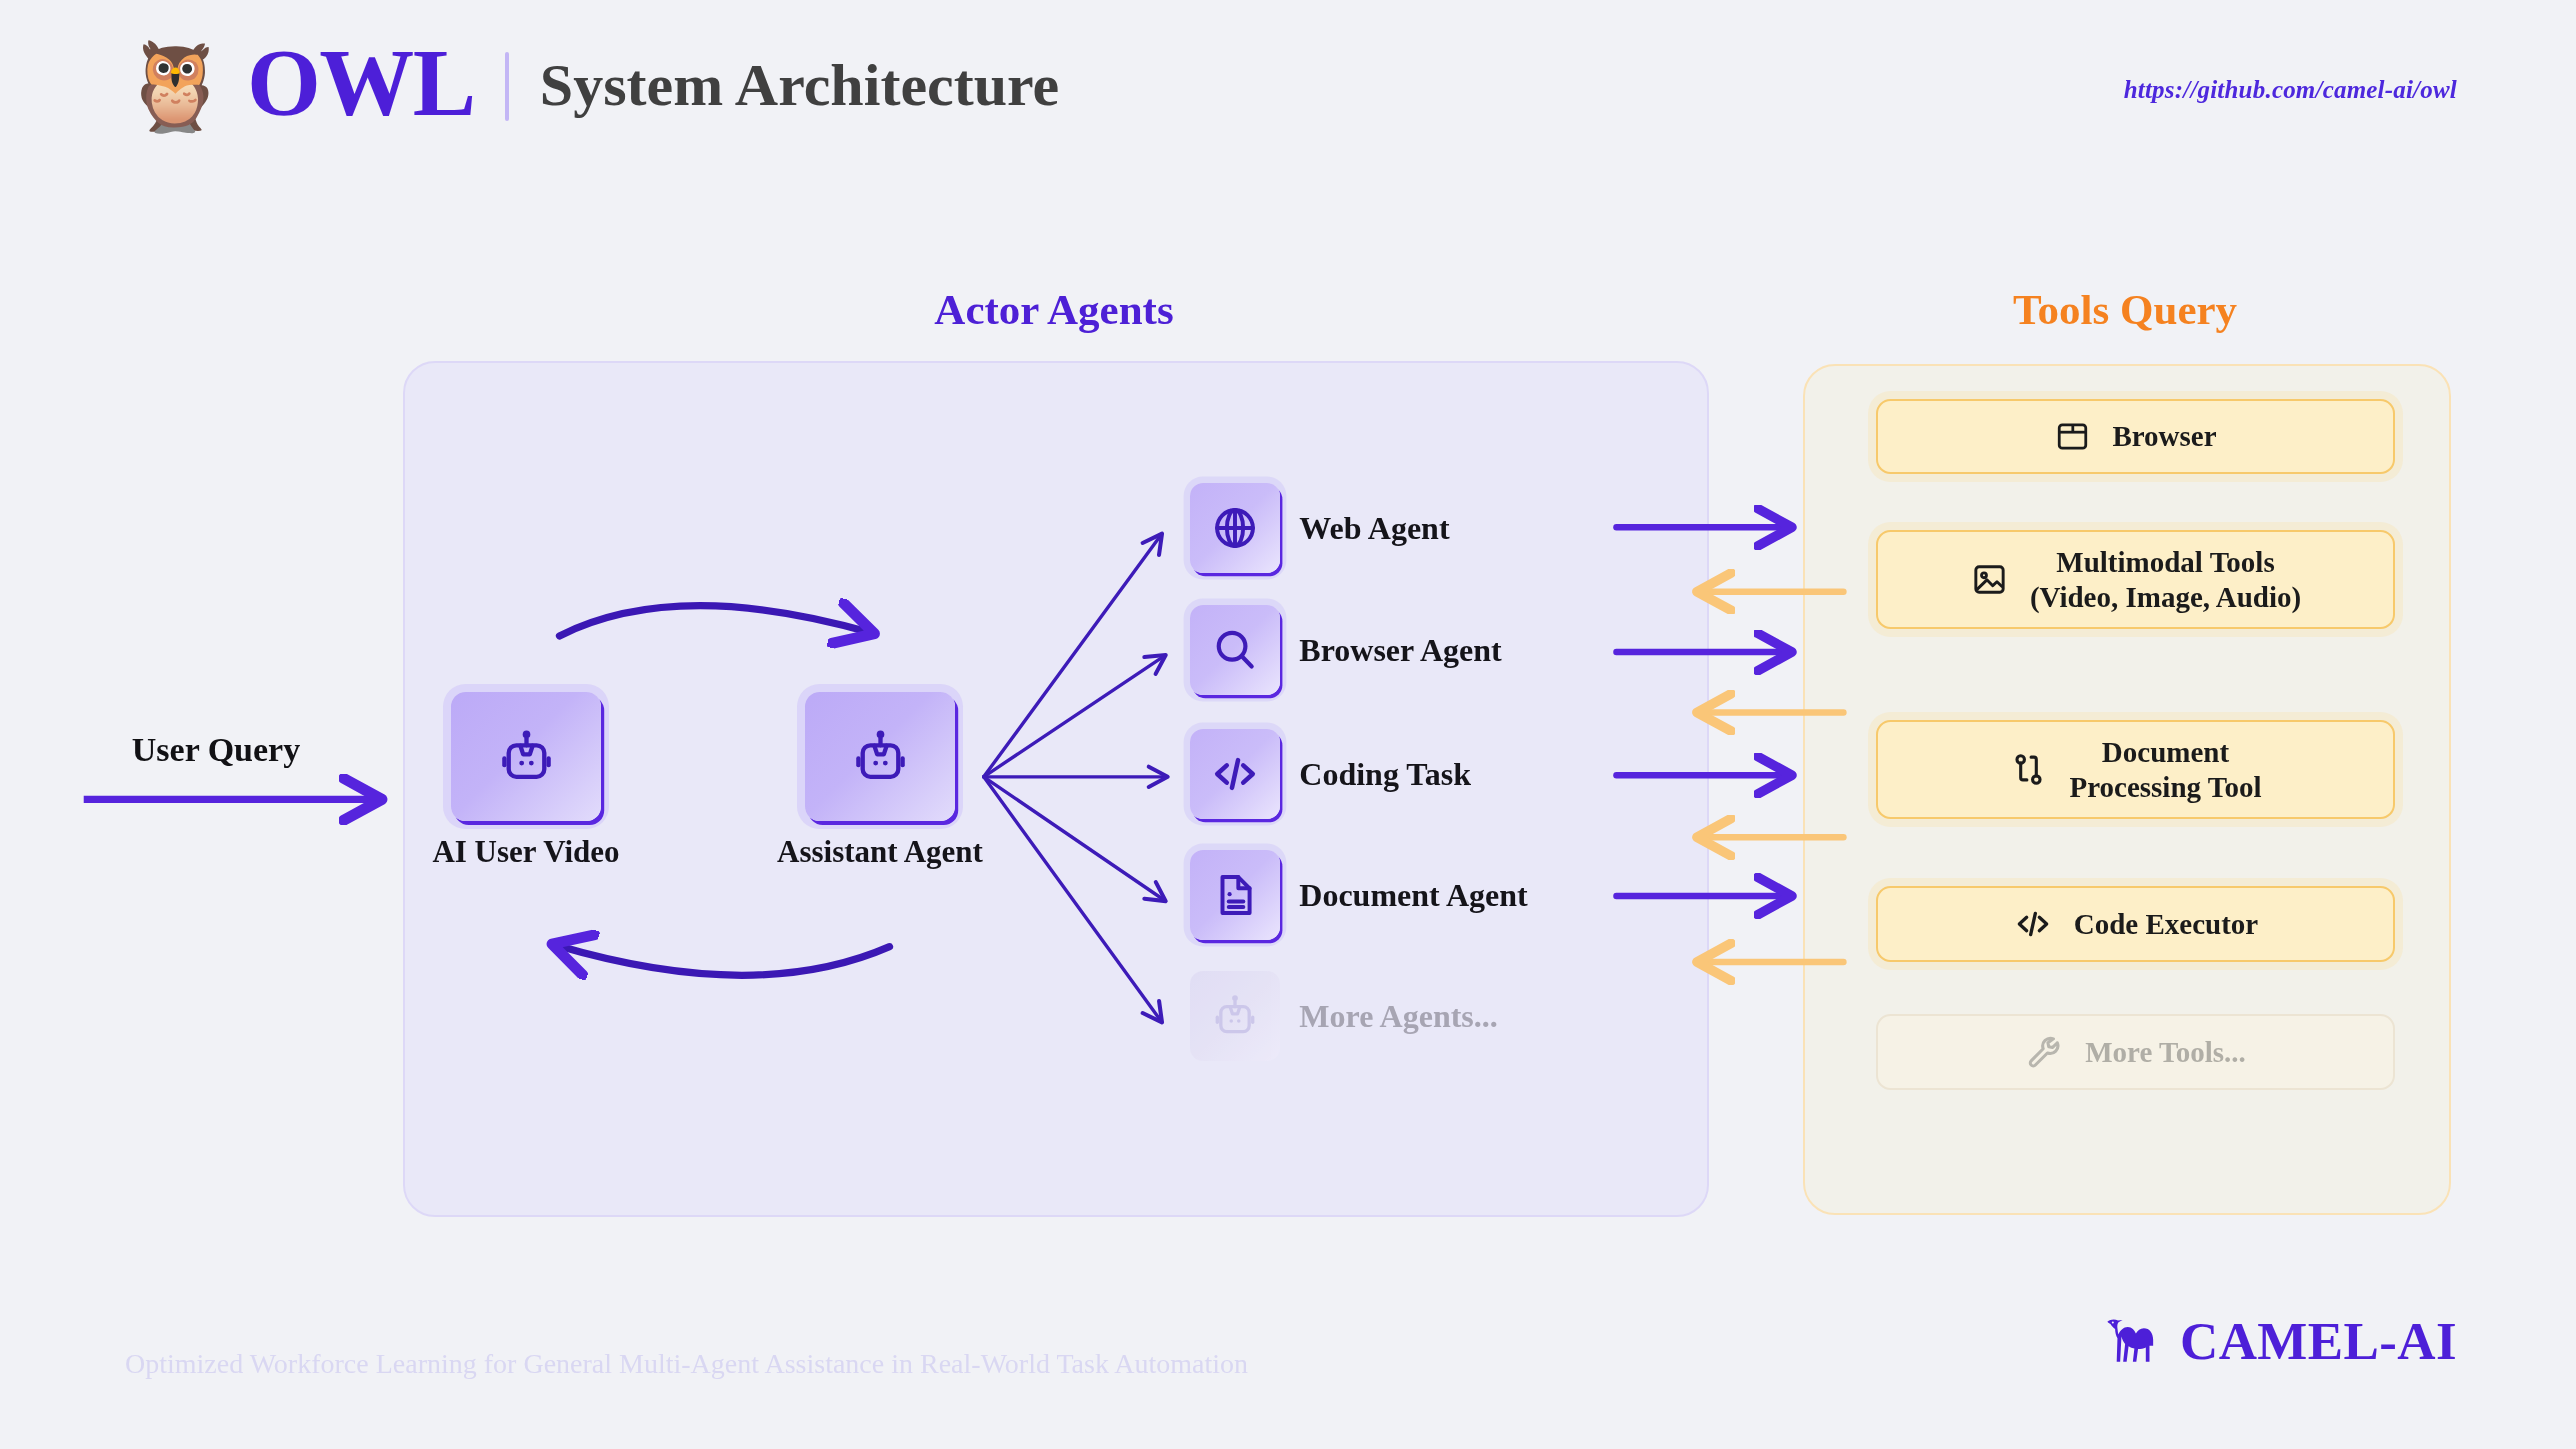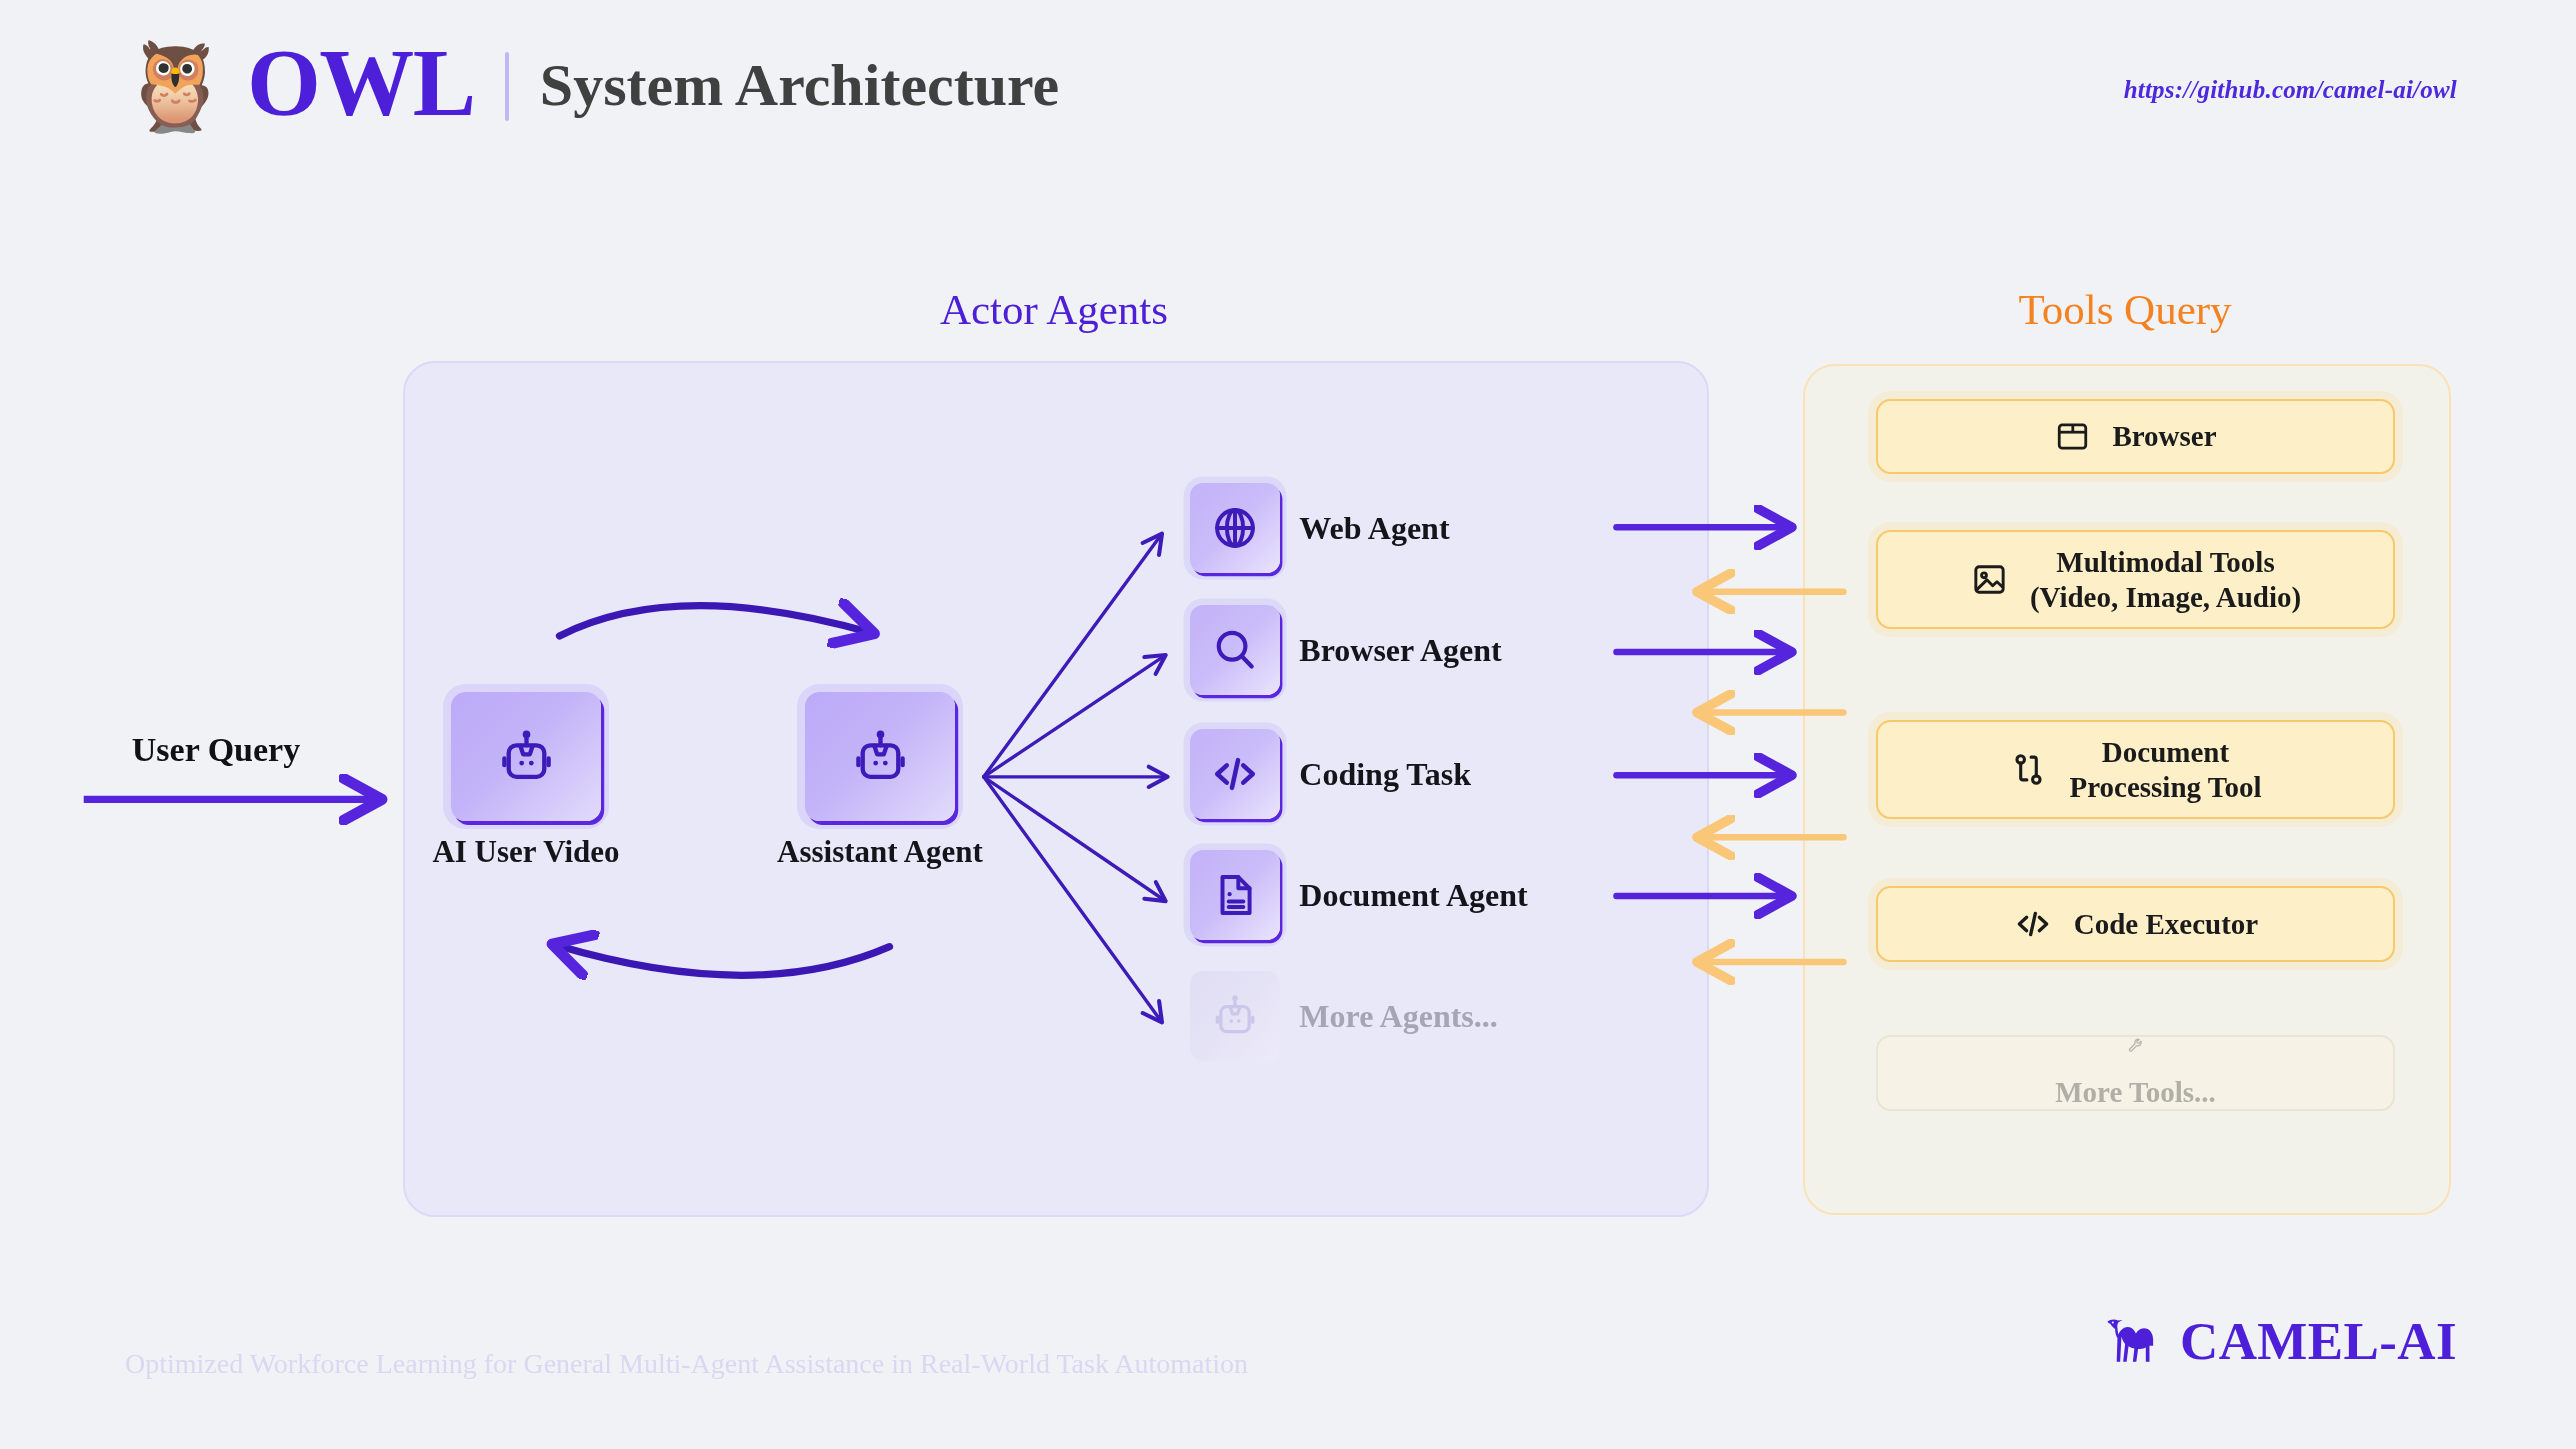--- a/index.html
+++ b/index.html
@@ -22,21 +22,21 @@
   #title-divider{width:4px;height:69px;background:#c3b6f5;border-radius:2.4px;margin:0 13px;}
   #page-title{font-size:60px;font-weight:700;color:#404040;line-height:1;position:relative;top:-1.6px;}
 
   #repo-url{
     position:absolute;right:119px;top:76px;
     font-size:25px;font-style:italic;font-weight:600;color:#4d28dd;
     letter-spacing:0.2px;
   }
 
   
-  .section-title{position:absolute;font-weight:400;line-height:1;}
+  .section-title{position:absolute;font-weight:700;line-height:1;}
   #actor-agents-title{left:403px;top:288px;width:1302px;text-align:center;font-size:43px;color:#4d20d6;}
   #tools-pool-title{left:1803px;top:288px;width:644px;text-align:center;font-size:43px;color:#f58220;}
 
   
   #agents-panel{
     position:absolute;left:403px;top:361px;width:1302px;height:852px;
     background:#e9e8f8;border:2.4px solid #ddd8f7;border-radius:32px;
   }
   #tools-panel{
     position:absolute;left:1803px;top:364px;width:644px;height:847px;
@@ -248,21 +248,21 @@
 
   <div class="tool-card" style="top:886px;height:72px;">
     <svg width="40" height="40" viewBox="0 0 24 24" fill="none" stroke="#1b1b1b" stroke-width="2" stroke-linecap="round" stroke-linejoin="round">
       <polyline points="8.2,8 3.8,12 8.2,16"></polyline>
       <polyline points="15.8,8 20.2,12 15.8,16"></polyline>
       <line x1="13.4" y1="5.6" x2="10.6" y2="18.4"></line>
     </svg>
     <span class="tool-label">Code Executor</span>
   </div>
 
-  <div class="tool-card muted" style="top:1035px;height:72px;flex-direction:column;">
+  <div class="tool-card muted" style="top:1014px;height:72px;">
     <svg width="39" height="39" viewBox="0 0 24 24" fill="none" stroke="#b8b6ae" stroke-width="1.9" stroke-linecap="round" stroke-linejoin="round">
       <path d="M17.5 3.6 a4.8 4.8 0 0 0-6.3 6.1 L3.8 17.1 a1.8 1.8 0 0 0 2.6 2.6 l7.4-7.4 a4.8 4.8 0 0 0 6.1-6.3 l-2.9 2.9 -2.4-.5 -.5-2.4 Z"></path>
     </svg>
     <span class="tool-label">More Tools...</span>
   </div>
 
   <svg class="ov" viewBox="0 0 3200 1800">
     <defs>
       <marker id="ah-purple-thick" markerWidth="7" markerHeight="7" refX="5.4" refY="3.5" orient="auto">
         <path d="M0.6,0.6 L5.9,3.5 L0.6,6.4" fill="none" stroke="#5624dd" stroke-width="1.5" stroke-linecap="round" stroke-linejoin="round"></path>

